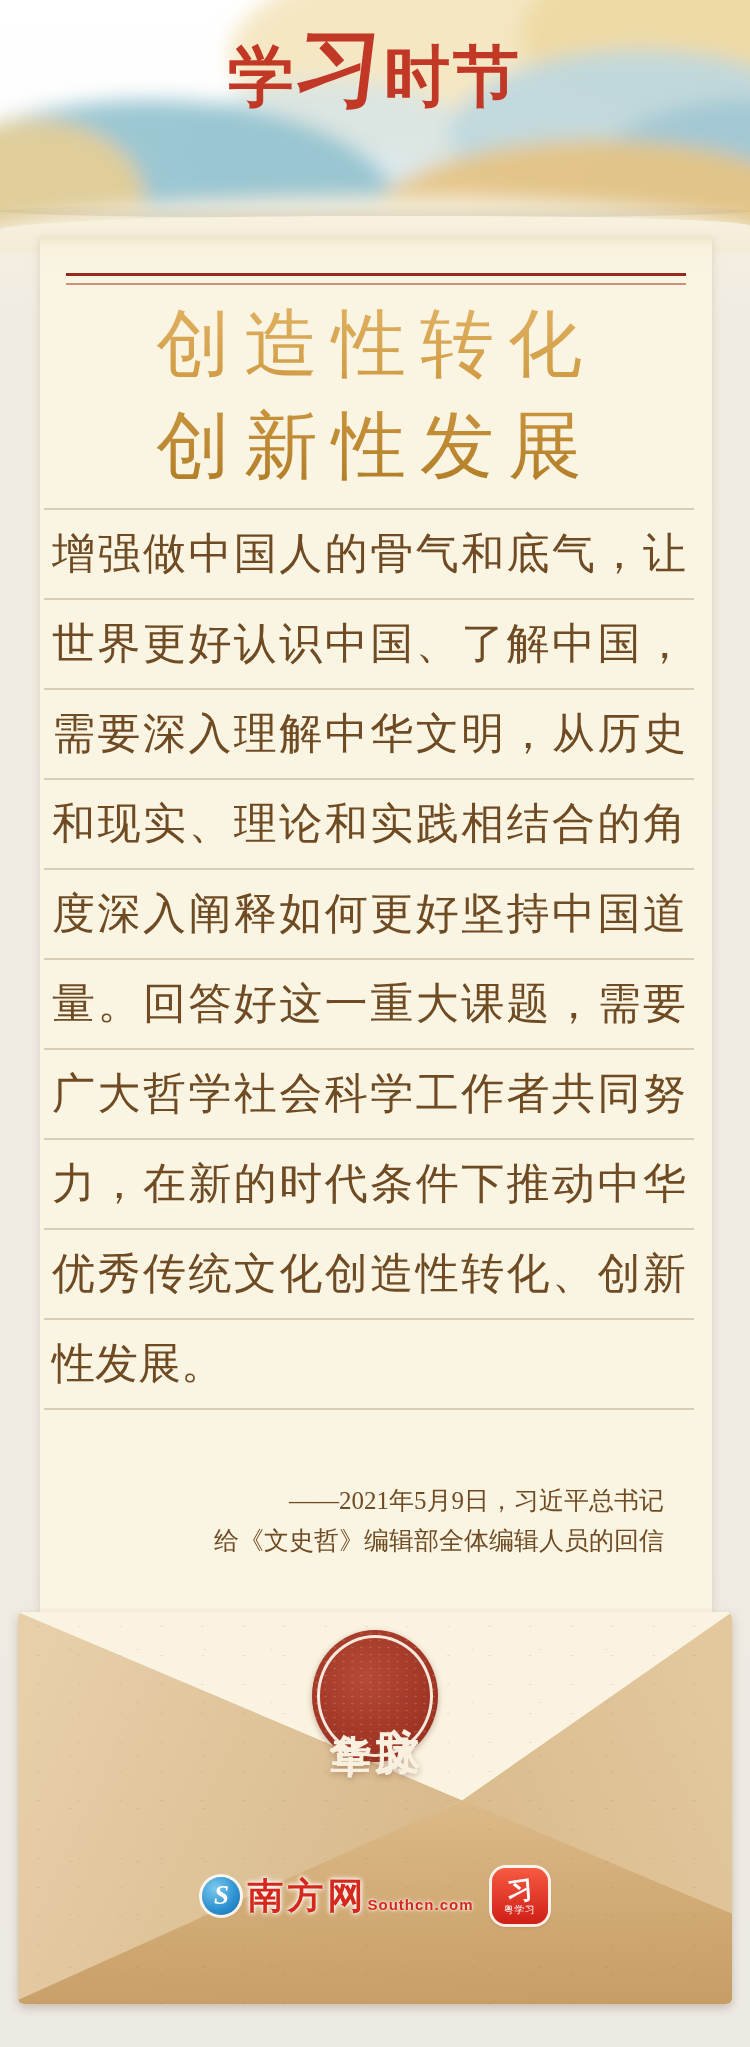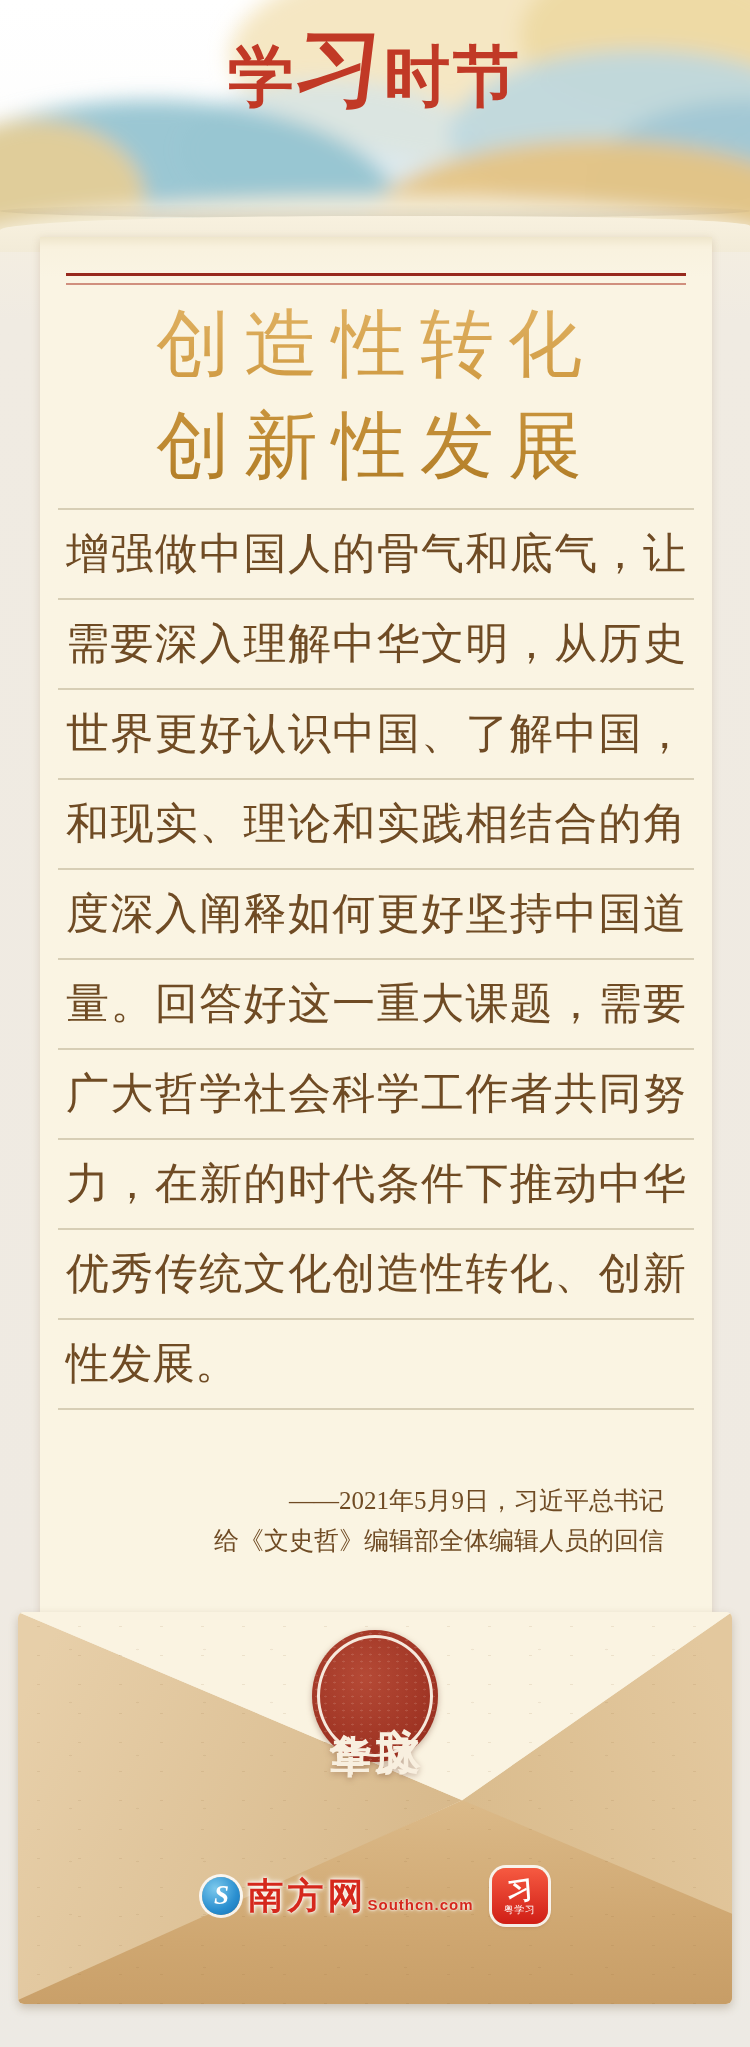--- a/index.html
+++ b/index.html
@@ -30,21 +30,21 @@
   .paper-curl{position:absolute;top:0;left:0;right:0;height:12px;
     background:linear-gradient(180deg,#efe6cc,#f8f1dd 85%);}
   .red-rule-thick{position:absolute;left:26px;right:26px;top:36px;height:3px;background:#97291d;}
   .red-rule-thin{position:absolute;left:26px;right:26px;top:46px;height:2px;background:#d08f7e;}
   .title{position:absolute;top:56px;left:0;width:100%;text-align:center;
     font-size:74px;font-weight:400;line-height:102px;letter-spacing:14px;color:#c8923a;}
   @supports ((-webkit-background-clip:text) or (background-clip:text)){
     .title{background:linear-gradient(180deg,#e2b466 0%,#cf9a42 45%,#ae7a24 100%);
       -webkit-background-clip:text;background-clip:text;color:transparent;}
   }
-  .rows{position:absolute;left:18px;right:18px;top:271px;border-top:2px solid rgba(186,175,144,.55);}
+  .rows{position:absolute;left:4px;right:18px;top:271px;border-top:2px solid rgba(186,175,144,.55);}
   .row{box-sizing:border-box;height:90px;line-height:88px;border-bottom:2px solid rgba(186,175,144,.55);
     padding:0 8px;font-size:43px;color:#6f4b24;white-space:nowrap;
     text-align:justify;text-align-last:justify;overflow:hidden;}
   .rows .row:last-child{text-align-last:left;}
   .attribution{position:absolute;top:1244px;right:48px;text-align:right;
     font-size:25px;line-height:40px;color:#6f4b24;}
   
   .envelope{position:absolute;left:18px;top:1612px;width:714px;height:392px;z-index:5;
     border-radius:6px;overflow:hidden;box-shadow:0 4px 10px rgba(120,100,70,.32);}
   .env-back{position:absolute;inset:0;background:#f7efdc;}
@@ -135,22 +135,22 @@
     <div class="red-rule-thick"></div>
     <div class="red-rule-thin"></div>
 
     <div class="title">
       <div>创造性转化</div>
       <div>创新性发展</div>
     </div>
 
     <div class="rows">
       <div class="row">增强做中国人的骨气和底气，让</div>
+      <div class="row">世界更好认识中国、了解中国，</div>
       <div class="row">需要深入理解中华文明，从历史</div>
-      <div class="row">世界更好认识中国、了解中国，</div>
       <div class="row">和现实、理论和实践相结合的角</div>
       <div class="row">度深入阐释如何更好坚持中国道</div>
       <div class="row">量。回答好这一重大课题，需要</div>
       <div class="row">广大哲学社会科学工作者共同努</div>
       <div class="row">力，在新的时代条件下推动中华</div>
       <div class="row">优秀传统文化创造性转化、创新</div>
       <div class="row">性发展。</div>
     </div>
 
     <div class="attribution">

